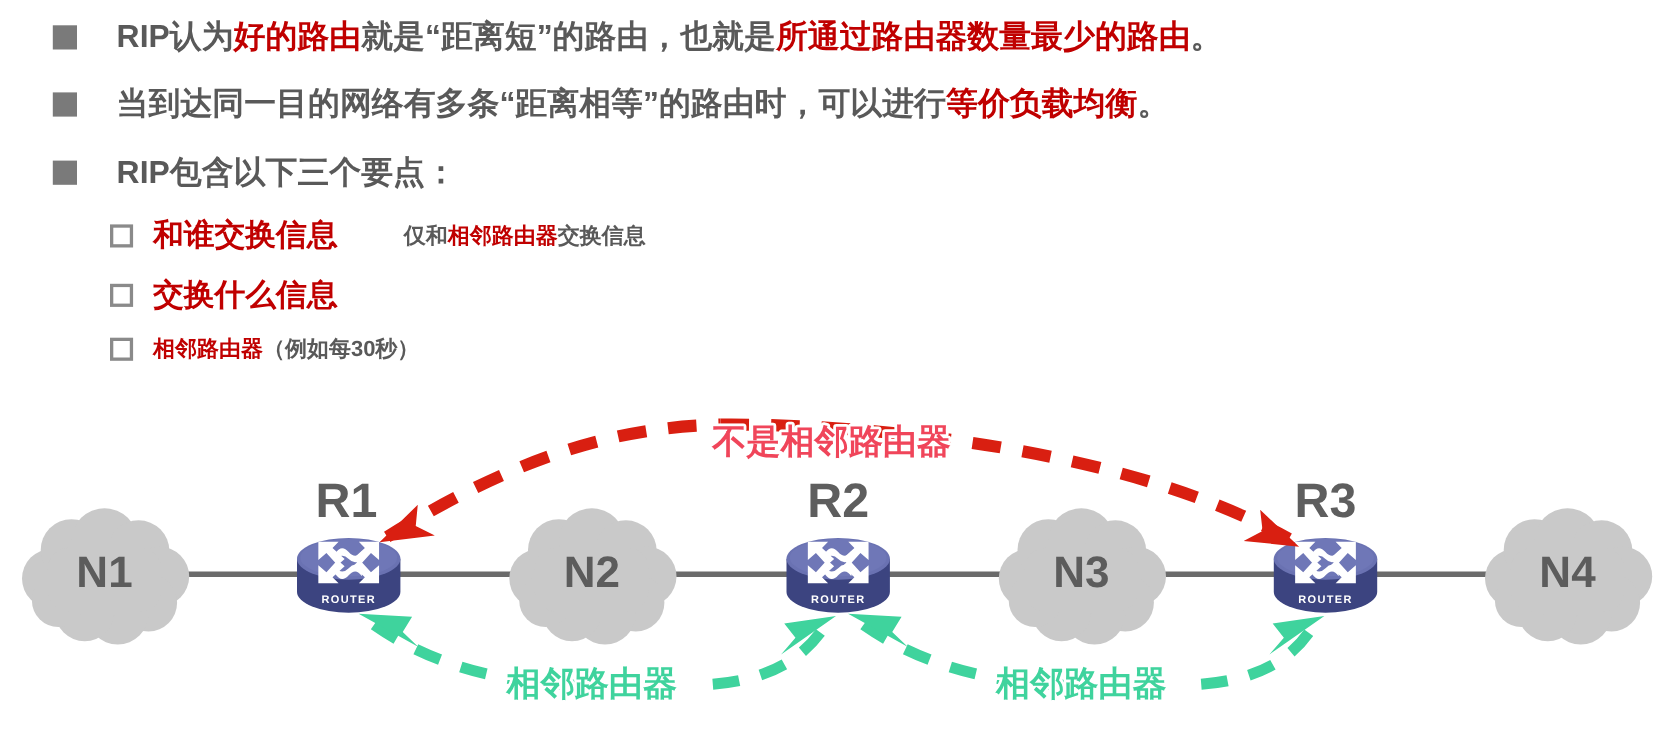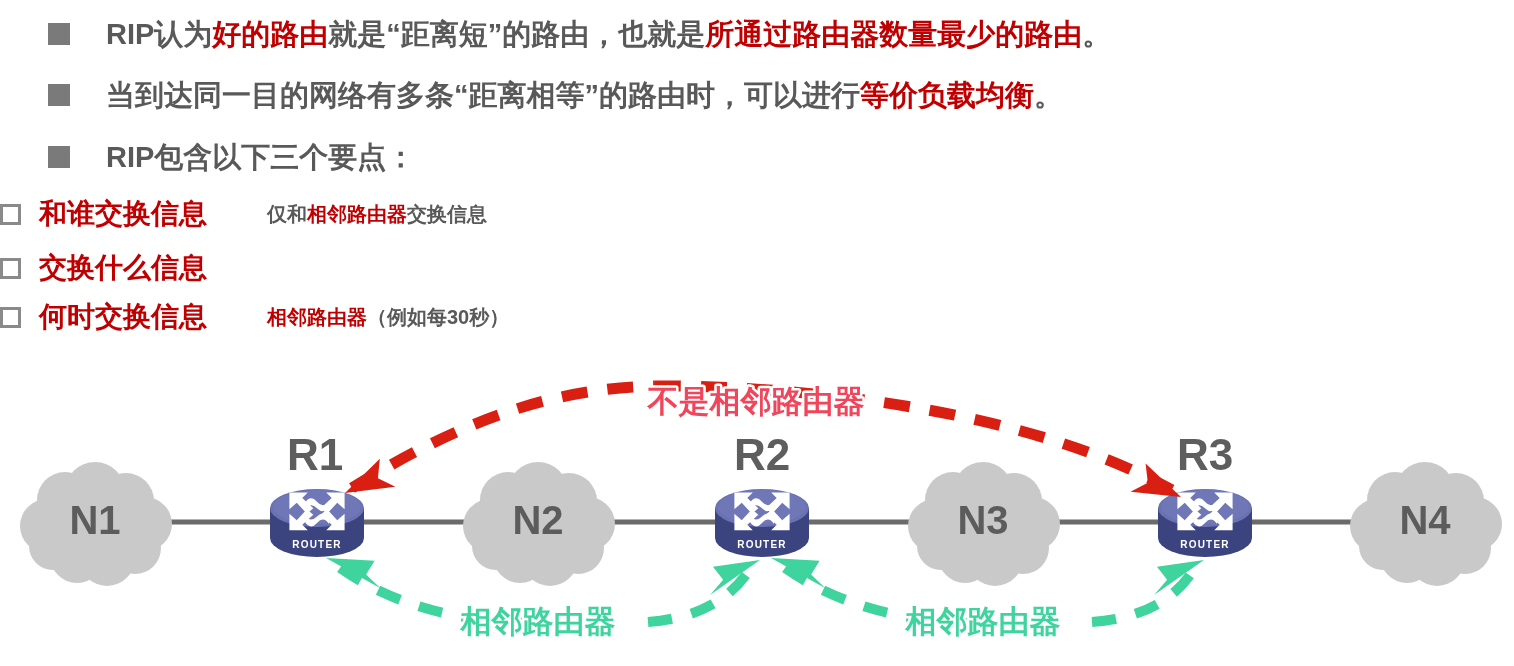--- a/index.html
+++ b/index.html
@@ -36,21 +36,21 @@
   .txt{
     font-size:29px;font-weight:bold;color:#595959;
     letter-spacing:0px;white-space:nowrap;line-height:1;
   }
   .txt .red{color:#c00000;}
   .txt .gray{color:#595959;}
 
   
   .sub-row{
     position:absolute;left:0;display:flex;align-items:center;
-    height:44px;
+    padding-left:100px;height:44px;
   }
   .s1{top:192px;}
   .s2{top:246px;justify-content:flex-end;}
   .s3{top:295px;}
   .sub-key{
     font-size:28px;font-weight:bold;color:#c00000;white-space:nowrap;
     width:228px;display:inline-block;
   }
   .sub-val{
     font-size:20px;font-weight:bold;color:#595959;white-space:nowrap;
@@ -122,21 +122,20 @@
       </span>
     </div>
 
     <div class="sub-row s2">
       <span class="sq-hollow"></span>
       <span class="sub-key">交换什么信息</span>
     </div>
 
     <div class="sub-row s3">
       <span class="sq-hollow"></span>
-      <span class="sub-key">何时交换信息</span>
       <span class="sub-val">
         <span class="red">相邻路由器</span><span class="gray">（例如每30秒）</span>
       </span>
     </div>
 
   </div>
 
   <div class="diagram">
     <svg width="1514" height="306" viewBox="0 0 1514 306" xmlns="http://www.w3.org/2000/svg">
       <defs>

